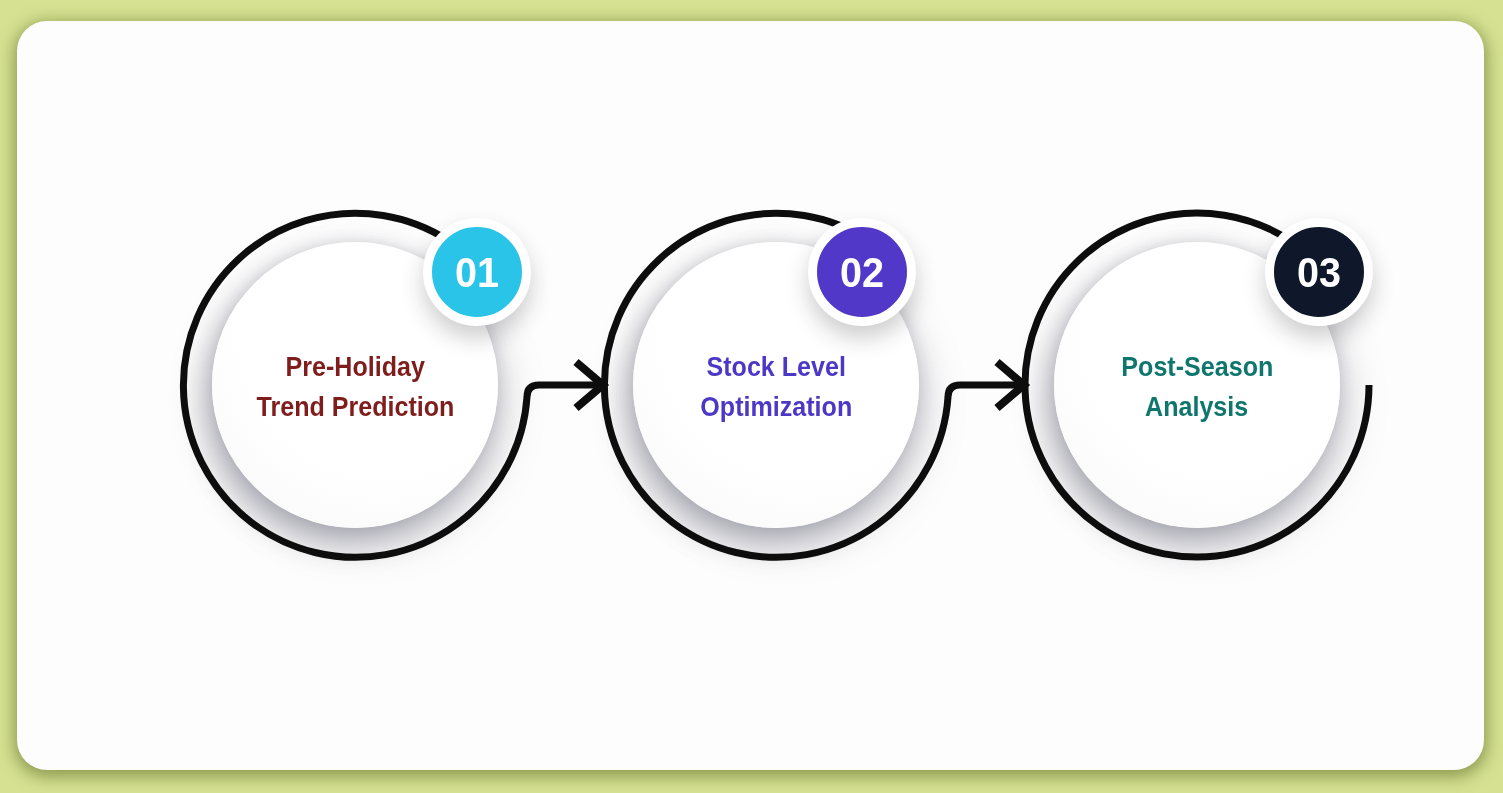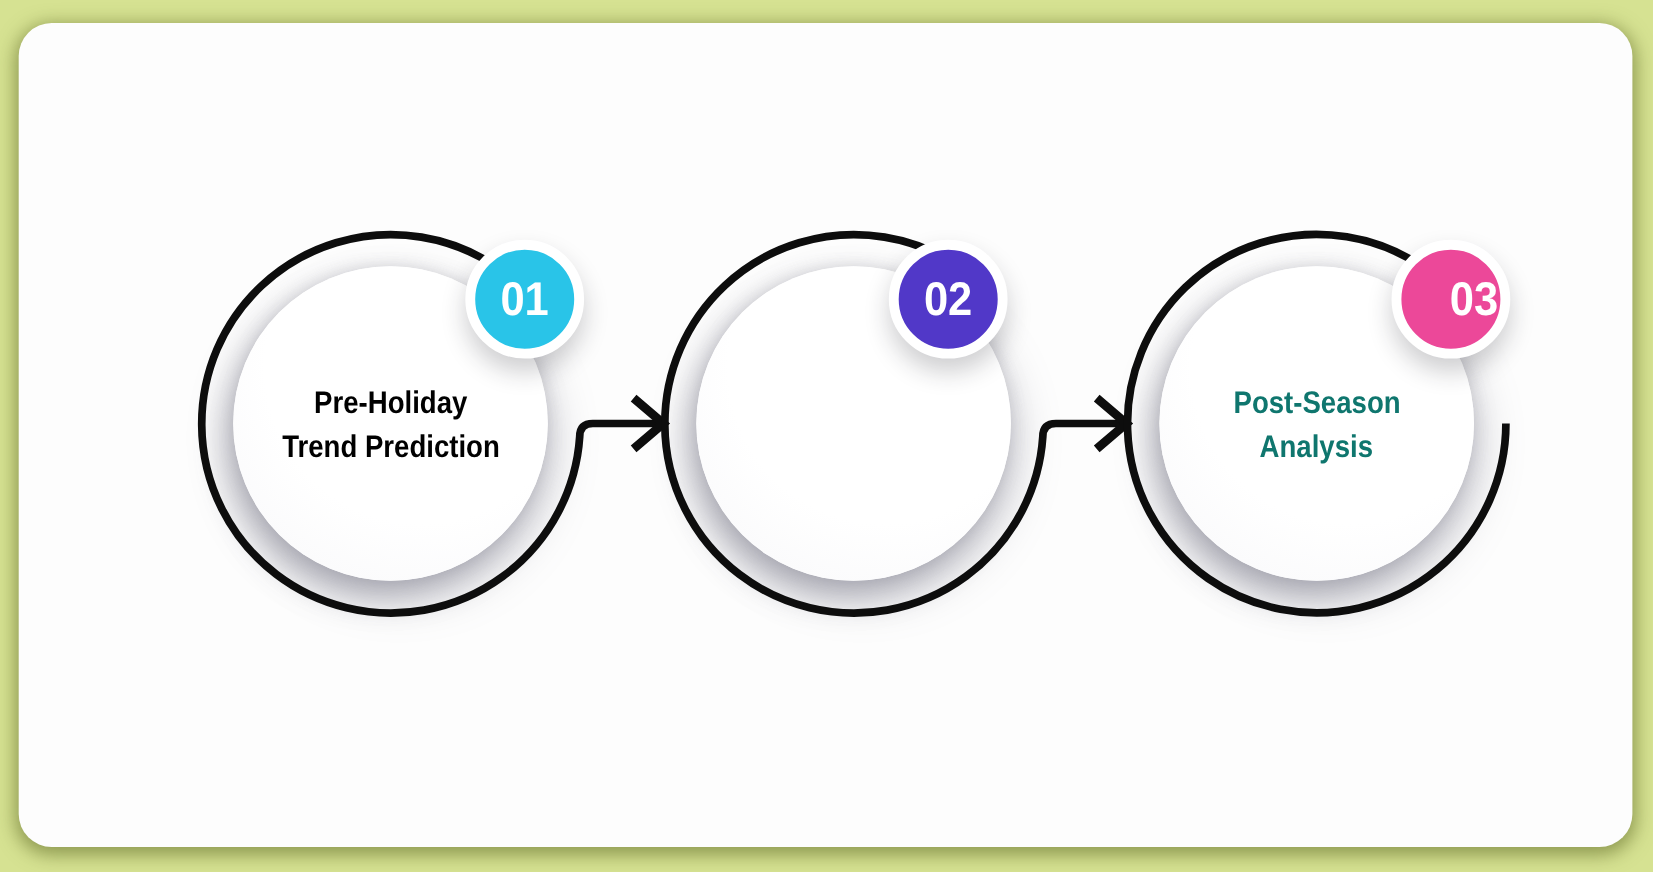--- a/index.html
+++ b/index.html
@@ -80,26 +80,30 @@
     <path class="arrow-head" d="M 997 362 L 1024 385 L 997 408"></path>
     <path class="arc-path" d="M 1291 241 A 172 172 0 1 0 1369 385"></path>
   </svg>
 
   <div class="badge badge-1" style="background-color: rgb(41, 196, 232);">
     <span class="badge-num">01</span>
   </div>
   <div class="badge badge-2" style="background-color: rgb(81, 56, 200);">
     <span class="badge-num">02</span>
   </div>
-  <div class="badge badge-3" style="background-color: #ec4899; justify-content: flex-end;">
+  <div class="badge badge-3" style="background-color: #0f172a;">
     <span class="badge-num">03</span>
   </div>
 
-  <div class="step-title title-1" style="color: #000000;">
+  <div class="step-title title-1" style="color: #7f1d1d;">
     <span>Pre-Holiday</span>
     <span>Trend Prediction</span>
+  </div>
+  <div class="step-title title-2" style="color: rgb(76, 56, 198);">
+    <span>Stock Level</span>
+    <span>Optimization</span>
   </div>
   <div class="step-title title-3" style="color: #0f766e;">
     <span>Post-Season</span>
     <span>Analysis</span>
   </div>
 
 </div>
 
 </body></html>

